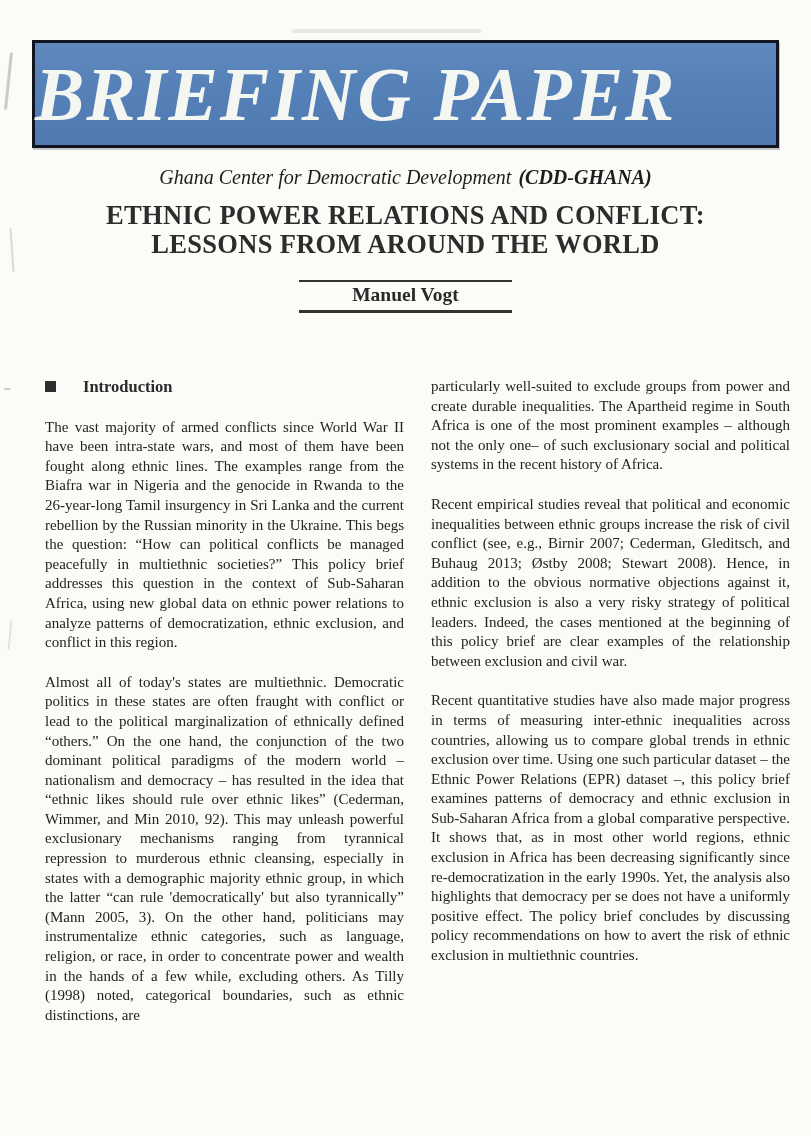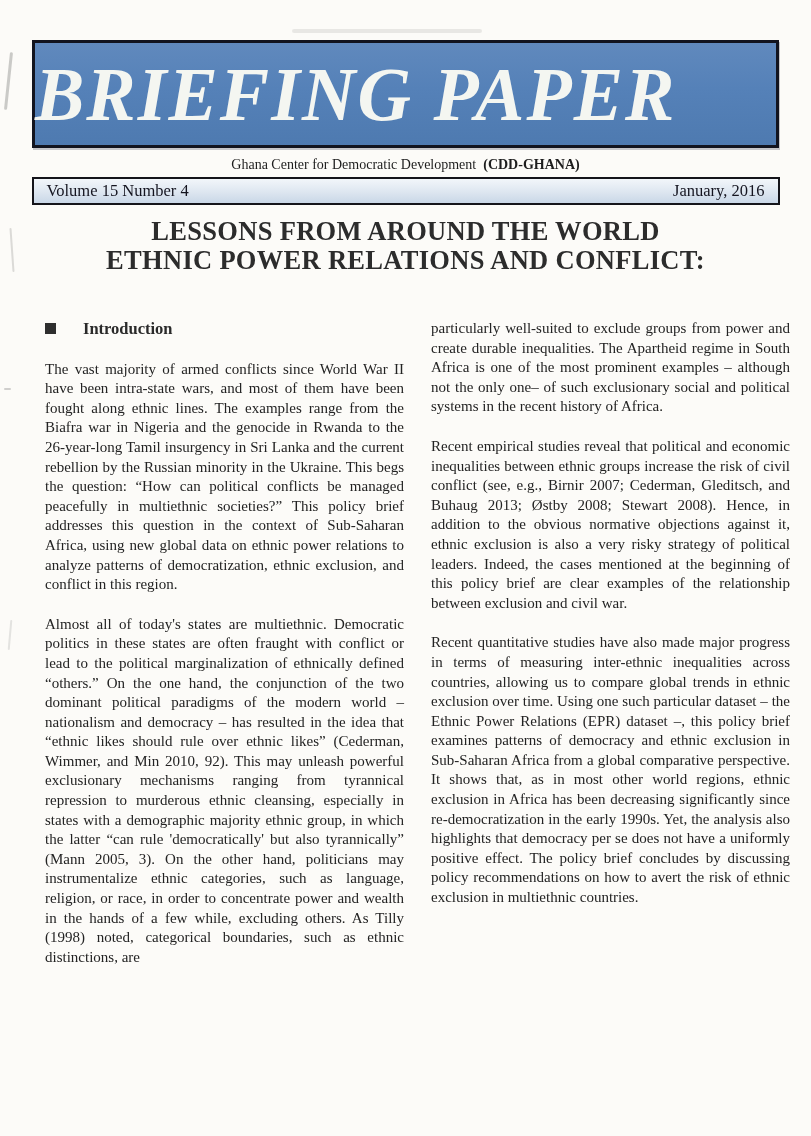--- a/index.html
+++ b/index.html
@@ -30,23 +30,24 @@
     box-shadow: 1px 2px 0 rgba(30,40,60,.25);
   }
   .banner-title {
     font-style: italic; font-weight: bold;
     font-size: 74px; letter-spacing: 2px;
     color: #f4f6f1;
     white-space: nowrap;
     transform: scaleY(1.04);
   }
   .org-line {
-    margin-top: 9px;
+    margin-top: 18px;
     text-align: center;
-    font-size: 14px;
+    font-style: italic;
+    font-size: 20px;
     color: #1d1d1d;
   }
   .org-acronym { font-weight: bold; margin-left: 7px; }
   .volume-bar {
     box-sizing: border-box;
     margin: 4px auto 0;
     width: 748px; height: 28px;
     border: 2px solid #14141a;
     background: linear-gradient(180deg, #f2f6fa 0%, #dde6f0 55%, #c9d7e7 100%);
     display: flex; justify-content: space-between; align-items: center;
@@ -65,21 +66,21 @@
   }
   .author-block { margin-top: 21px; text-align: center; }
   .rule { width: 213px; margin: 0 auto; background: #333; }
   .rule-top { height: 2px; }
   .rule-bottom { height: 3px; }
   .author-name { font-weight: bold; font-size: 19.5px; color: #2a2a2a; padding: 2px 0 4px; }
 
   .columns {
     display: flex;
     gap: 27px;
-    margin: 44px 21px 0 45px;
+    margin: 64px 21px 0 45px;
   }
   .col {
     width: 363px;
     font-size: 15px;
     line-height: 19.6px;
     text-align: justify;
     color: #232323;
   }
   .col p { margin: 0 0 20px 0; }
   .col .it { }
@@ -109,30 +110,31 @@
   <div class="artifact a5"></div>
 
   <div class="banner">
     <div class="banner-title">BRIEFING PAPER</div>
   </div>
 
   <div class="org-line">
     <span>Ghana Center for Democratic Development</span><span class="org-acronym">(CDD-GHANA)</span>
   </div>
 
-  <div class="volume-bar">
-    <span>Volume 15 Number 4</span>
-    <span>January, 2016</span>
+
+  <div class="doc-title">
+    <div>ETHNIC POWER RELATIONS AND CONFLICT:</div>
+    <div>LESSONS FROM AROUND THE WORLD</div>
   </div>
 
-  <div class="doc-title">
-    <div>LESSONS FROM AROUND THE WORLD</div>
-    <div>ETHNIC POWER RELATIONS AND CONFLICT:</div>
+  <div class="author-block">
+    <div class="rule rule-top"></div>
+    <div class="author-name">Manuel Vogt</div>
+    <div class="rule rule-bottom"></div>
   </div>
-
 
   <div class="columns">
     <div class="col col-left">
       <div class="col-heading">
         <span class="bullet-square"></span>
         <span>Introduction</span>
       </div>
       <div>
           <p><span>The vast majority of armed conflicts since World War II have been intra-state wars, and most of them have been fought along ethnic lines. The examples range from the Biafra war in Nigeria and the genocide in Rwanda to the 26-year-long Tamil insurgency in Sri Lanka and the current rebellion by the Russian minority in the Ukraine. This begs the question: “How can political conflicts be managed peacefully in multiethnic societies?” This policy brief addresses this question in the context of Sub-Saharan Africa, using new global data on ethnic power relations to analyze patterns of democratization, ethnic exclusion, and conflict in this region.</span></p>
           <p><span>Almost all of today's states are multiethnic. Democratic politics in these states are often fraught with conflict or lead to the political marginalization of ethnically defined “others.” On the one hand, the conjunction of the two dominant political paradigms of the modern world – nationalism and democracy – has resulted in the idea that “ethnic likes should rule over ethnic likes” (Cederman, Wimmer, and Min 2010, 92). This may unleash powerful exclusionary mechanisms ranging from tyrannical repression to murderous ethnic cleansing, especially in states with a demographic majority ethnic group, in which the latter “can rule 'democratically' but also tyrannically” (Mann 2005, 3). On the other hand, politicians may instrumentalize ethnic categories, such as language, religion, or race, in order to concentrate power and wealth in the hands of a few while, excluding others. As Tilly (1998) noted, categorical boundaries, such as ethnic distinctions, are</span></p>

